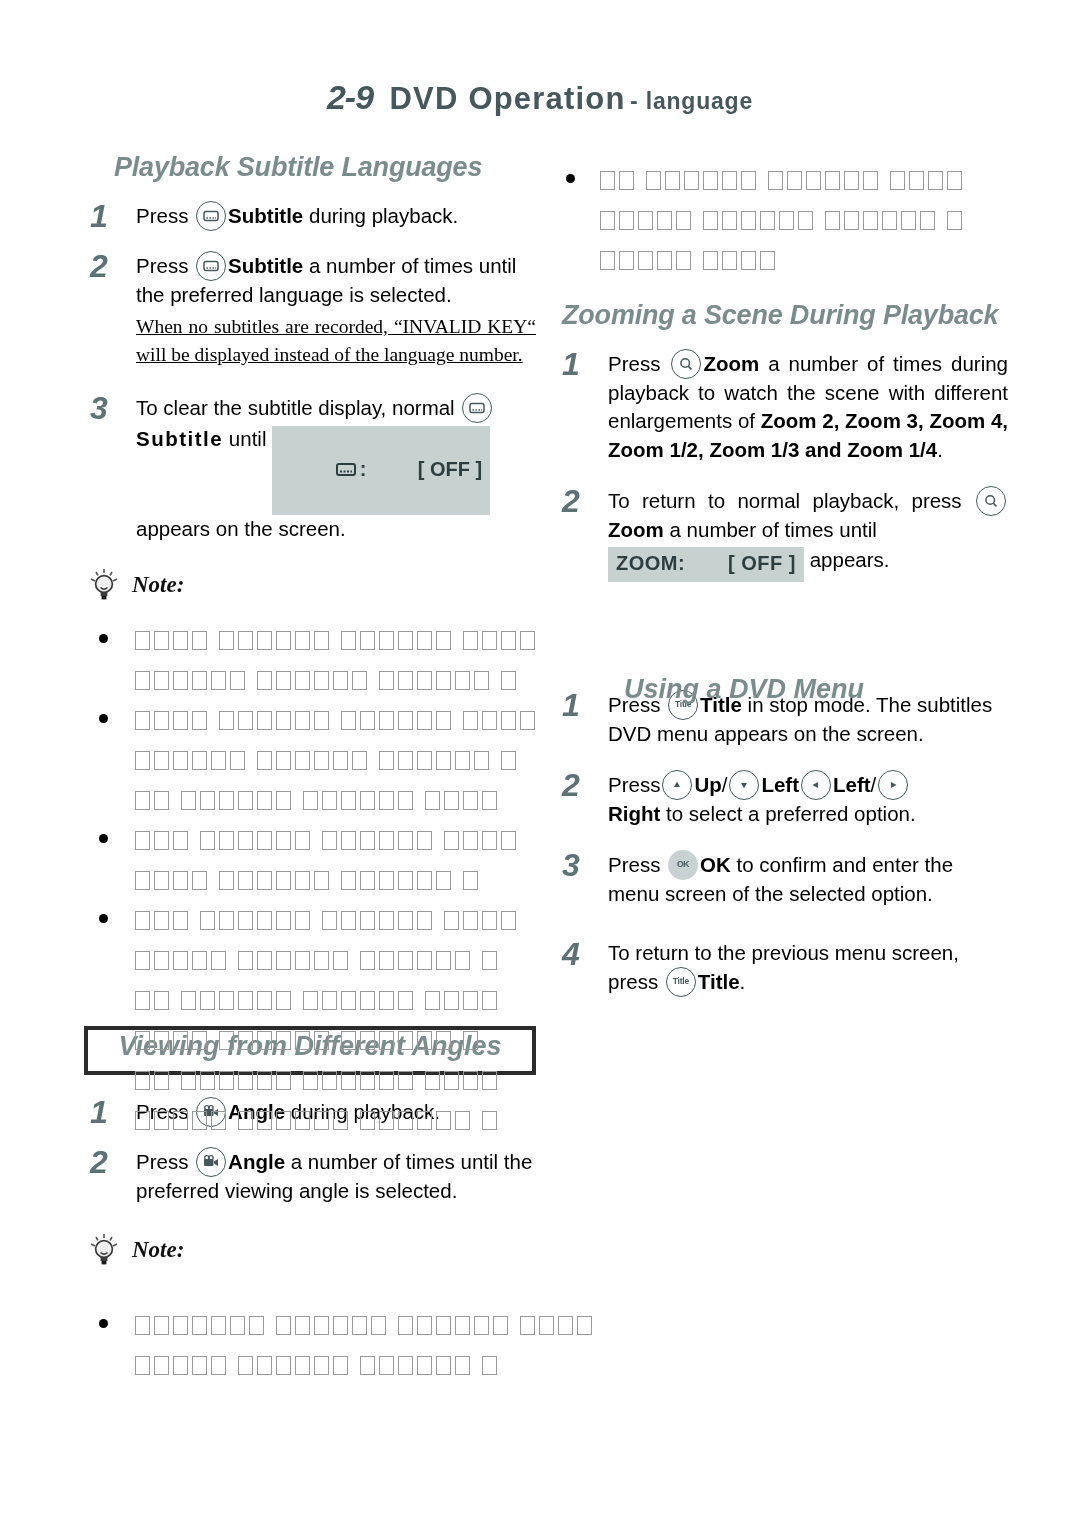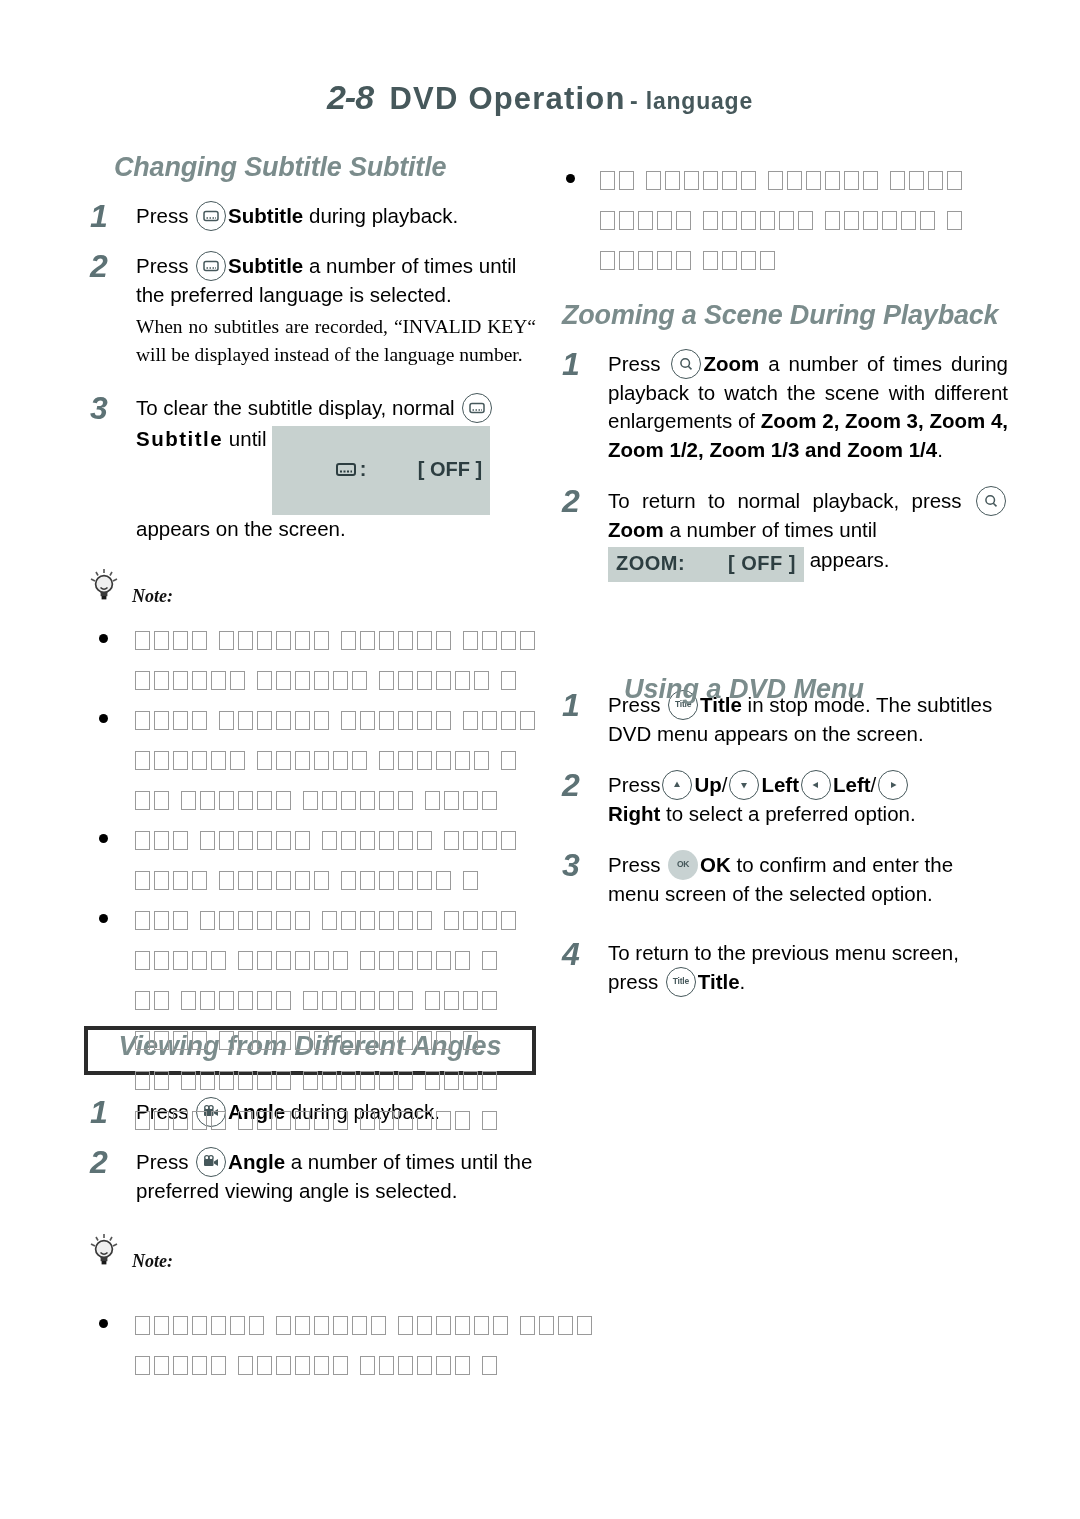--- a/index.html
+++ b/index.html
@@ -113,20 +113,21 @@
   .just { text-align: justify; }
   b { font-weight: bold; }
 
   
   .serif-note {
     font-family: "Liberation Serif", serif;
     font-size: 19.5px;
     line-height: 1.42;
     text-align: justify;
     margin-top: 4px;
+    text-decoration: underline;
   }
 
   
   .key {
     display: inline-block;
     width: 30px; height: 30px;
     border: 1.6px solid #46585b;
     border-radius: 50%;
     vertical-align: -8px;
     position: relative;
@@ -183,25 +184,25 @@
     position: relative;
     height: 36px;
   }
   .note-head .bulb {
     position: absolute;
     left: 0; top: -4px;
   }
   .note-head .lbl {
     position: absolute;
     left: 48px;
-    top: 16px;
+    top: 2px;
     font-family: "Liberation Serif", serif;
     font-weight: bold;
     font-style: italic;
-    font-size: 18px;
+    font-size: 23px;
     color: #111;
   }
 
   
   .tofu-block {
     position: absolute;
     font-family: "Liberation Sans", sans-serif;
     font-size: 21px;
     line-height: 40px;
     color: #7d7d7d;
@@ -224,21 +225,21 @@
     height: 19px;
     border: 1.4px solid #9a9a9a;
     margin: 0 4px -3px 0;
     box-sizing: border-box;
   }
 </style>
 </head>
 <body>
 
 <div class="page-header">
-  <span class="hdr-num">2-8</span>
+  <span class="hdr-num">2-9</span>
   <span class="hdr-main">DVD Operation</span>
   <span class="hdr-cont">- language</span>
 </div>
 
 <div id="tofu-layer">
     <div class="tofu-block" style="left: 600px; top: 160px; width: 470px;"><div style="white-space: nowrap;"><span class="tofu-glyph"></span><span class="tofu-glyph"></span> <span class="tofu-glyph"></span><span class="tofu-glyph"></span><span class="tofu-glyph"></span><span class="tofu-glyph"></span><span class="tofu-glyph"></span><span class="tofu-glyph"></span> <span class="tofu-glyph"></span><span class="tofu-glyph"></span><span class="tofu-glyph"></span><span class="tofu-glyph"></span><span class="tofu-glyph"></span><span class="tofu-glyph"></span> <span class="tofu-glyph"></span><span class="tofu-glyph"></span><span class="tofu-glyph"></span><span class="tofu-glyph"></span></div><div style="white-space: nowrap;"><span class="tofu-glyph"></span><span class="tofu-glyph"></span><span class="tofu-glyph"></span><span class="tofu-glyph"></span><span class="tofu-glyph"></span> <span class="tofu-glyph"></span><span class="tofu-glyph"></span><span class="tofu-glyph"></span><span class="tofu-glyph"></span><span class="tofu-glyph"></span><span class="tofu-glyph"></span> <span class="tofu-glyph"></span><span class="tofu-glyph"></span><span class="tofu-glyph"></span><span class="tofu-glyph"></span><span class="tofu-glyph"></span><span class="tofu-glyph"></span> <span class="tofu-glyph"></span></div><div style="white-space: nowrap;"><span class="tofu-glyph"></span><span class="tofu-glyph"></span><span class="tofu-glyph"></span><span class="tofu-glyph"></span><span class="tofu-glyph"></span> <span class="tofu-glyph"></span><span class="tofu-glyph"></span><span class="tofu-glyph"></span><span class="tofu-glyph"></span></div></div>
     <div class="tofu-bullet" style="left: 566px; top: 174px;"></div>
     <div class="tofu-block" style="left: 135px; top: 620px; width: 900px;"><div style="white-space: nowrap;"><span class="tofu-glyph"></span><span class="tofu-glyph"></span><span class="tofu-glyph"></span><span class="tofu-glyph"></span> <span class="tofu-glyph"></span><span class="tofu-glyph"></span><span class="tofu-glyph"></span><span class="tofu-glyph"></span><span class="tofu-glyph"></span><span class="tofu-glyph"></span> <span class="tofu-glyph"></span><span class="tofu-glyph"></span><span class="tofu-glyph"></span><span class="tofu-glyph"></span><span class="tofu-glyph"></span><span class="tofu-glyph"></span> <span class="tofu-glyph"></span><span class="tofu-glyph"></span><span class="tofu-glyph"></span><span class="tofu-glyph"></span></div><div style="white-space: nowrap;"><span class="tofu-glyph"></span><span class="tofu-glyph"></span><span class="tofu-glyph"></span><span class="tofu-glyph"></span><span class="tofu-glyph"></span><span class="tofu-glyph"></span> <span class="tofu-glyph"></span><span class="tofu-glyph"></span><span class="tofu-glyph"></span><span class="tofu-glyph"></span><span class="tofu-glyph"></span><span class="tofu-glyph"></span> <span class="tofu-glyph"></span><span class="tofu-glyph"></span><span class="tofu-glyph"></span><span class="tofu-glyph"></span><span class="tofu-glyph"></span><span class="tofu-glyph"></span> <span class="tofu-glyph"></span></div></div>
     <div class="tofu-bullet" style="left: 99px; top: 634px;"></div>
     <div class="tofu-block" style="left: 135px; top: 700px; width: 900px;"><div style="white-space: nowrap;"><span class="tofu-glyph"></span><span class="tofu-glyph"></span><span class="tofu-glyph"></span><span class="tofu-glyph"></span> <span class="tofu-glyph"></span><span class="tofu-glyph"></span><span class="tofu-glyph"></span><span class="tofu-glyph"></span><span class="tofu-glyph"></span><span class="tofu-glyph"></span> <span class="tofu-glyph"></span><span class="tofu-glyph"></span><span class="tofu-glyph"></span><span class="tofu-glyph"></span><span class="tofu-glyph"></span><span class="tofu-glyph"></span> <span class="tofu-glyph"></span><span class="tofu-glyph"></span><span class="tofu-glyph"></span><span class="tofu-glyph"></span></div><div style="white-space: nowrap;"><span class="tofu-glyph"></span><span class="tofu-glyph"></span><span class="tofu-glyph"></span><span class="tofu-glyph"></span><span class="tofu-glyph"></span><span class="tofu-glyph"></span> <span class="tofu-glyph"></span><span class="tofu-glyph"></span><span class="tofu-glyph"></span><span class="tofu-glyph"></span><span class="tofu-glyph"></span><span class="tofu-glyph"></span> <span class="tofu-glyph"></span><span class="tofu-glyph"></span><span class="tofu-glyph"></span><span class="tofu-glyph"></span><span class="tofu-glyph"></span><span class="tofu-glyph"></span> <span class="tofu-glyph"></span></div><div style="white-space: nowrap;"><span class="tofu-glyph"></span><span class="tofu-glyph"></span> <span class="tofu-glyph"></span><span class="tofu-glyph"></span><span class="tofu-glyph"></span><span class="tofu-glyph"></span><span class="tofu-glyph"></span><span class="tofu-glyph"></span> <span class="tofu-glyph"></span><span class="tofu-glyph"></span><span class="tofu-glyph"></span><span class="tofu-glyph"></span><span class="tofu-glyph"></span><span class="tofu-glyph"></span> <span class="tofu-glyph"></span><span class="tofu-glyph"></span><span class="tofu-glyph"></span><span class="tofu-glyph"></span></div></div>
@@ -246,21 +247,21 @@
     <div class="tofu-block" style="left: 135px; top: 820px; width: 900px;"><div style="white-space: nowrap;"><span class="tofu-glyph"></span><span class="tofu-glyph"></span><span class="tofu-glyph"></span> <span class="tofu-glyph"></span><span class="tofu-glyph"></span><span class="tofu-glyph"></span><span class="tofu-glyph"></span><span class="tofu-glyph"></span><span class="tofu-glyph"></span> <span class="tofu-glyph"></span><span class="tofu-glyph"></span><span class="tofu-glyph"></span><span class="tofu-glyph"></span><span class="tofu-glyph"></span><span class="tofu-glyph"></span> <span class="tofu-glyph"></span><span class="tofu-glyph"></span><span class="tofu-glyph"></span><span class="tofu-glyph"></span></div><div style="white-space: nowrap;"><span class="tofu-glyph"></span><span class="tofu-glyph"></span><span class="tofu-glyph"></span><span class="tofu-glyph"></span> <span class="tofu-glyph"></span><span class="tofu-glyph"></span><span class="tofu-glyph"></span><span class="tofu-glyph"></span><span class="tofu-glyph"></span><span class="tofu-glyph"></span> <span class="tofu-glyph"></span><span class="tofu-glyph"></span><span class="tofu-glyph"></span><span class="tofu-glyph"></span><span class="tofu-glyph"></span><span class="tofu-glyph"></span> <span class="tofu-glyph"></span></div></div>
     <div class="tofu-bullet" style="left: 99px; top: 834px;"></div>
     <div class="tofu-block" style="left: 135px; top: 900px; width: 900px;"><div style="white-space: nowrap;"><span class="tofu-glyph"></span><span class="tofu-glyph"></span><span class="tofu-glyph"></span> <span class="tofu-glyph"></span><span class="tofu-glyph"></span><span class="tofu-glyph"></span><span class="tofu-glyph"></span><span class="tofu-glyph"></span><span class="tofu-glyph"></span> <span class="tofu-glyph"></span><span class="tofu-glyph"></span><span class="tofu-glyph"></span><span class="tofu-glyph"></span><span class="tofu-glyph"></span><span class="tofu-glyph"></span> <span class="tofu-glyph"></span><span class="tofu-glyph"></span><span class="tofu-glyph"></span><span class="tofu-glyph"></span></div><div style="white-space: nowrap;"><span class="tofu-glyph"></span><span class="tofu-glyph"></span><span class="tofu-glyph"></span><span class="tofu-glyph"></span><span class="tofu-glyph"></span> <span class="tofu-glyph"></span><span class="tofu-glyph"></span><span class="tofu-glyph"></span><span class="tofu-glyph"></span><span class="tofu-glyph"></span><span class="tofu-glyph"></span> <span class="tofu-glyph"></span><span class="tofu-glyph"></span><span class="tofu-glyph"></span><span class="tofu-glyph"></span><span class="tofu-glyph"></span><span class="tofu-glyph"></span> <span class="tofu-glyph"></span></div><div style="white-space: nowrap;"><span class="tofu-glyph"></span><span class="tofu-glyph"></span> <span class="tofu-glyph"></span><span class="tofu-glyph"></span><span class="tofu-glyph"></span><span class="tofu-glyph"></span><span class="tofu-glyph"></span><span class="tofu-glyph"></span> <span class="tofu-glyph"></span><span class="tofu-glyph"></span><span class="tofu-glyph"></span><span class="tofu-glyph"></span><span class="tofu-glyph"></span><span class="tofu-glyph"></span> <span class="tofu-glyph"></span><span class="tofu-glyph"></span><span class="tofu-glyph"></span><span class="tofu-glyph"></span></div><div style="white-space: nowrap;"><span class="tofu-glyph"></span><span class="tofu-glyph"></span><span class="tofu-glyph"></span><span class="tofu-glyph"></span> <span class="tofu-glyph"></span><span class="tofu-glyph"></span><span class="tofu-glyph"></span><span class="tofu-glyph"></span><span class="tofu-glyph"></span><span class="tofu-glyph"></span> <span class="tofu-glyph"></span><span class="tofu-glyph"></span><span class="tofu-glyph"></span><span class="tofu-glyph"></span><span class="tofu-glyph"></span><span class="tofu-glyph"></span> <span class="tofu-glyph"></span></div><div style="white-space: nowrap;"><span class="tofu-glyph"></span><span class="tofu-glyph"></span> <span class="tofu-glyph"></span><span class="tofu-glyph"></span><span class="tofu-glyph"></span><span class="tofu-glyph"></span><span class="tofu-glyph"></span><span class="tofu-glyph"></span> <span class="tofu-glyph"></span><span class="tofu-glyph"></span><span class="tofu-glyph"></span><span class="tofu-glyph"></span><span class="tofu-glyph"></span><span class="tofu-glyph"></span> <span class="tofu-glyph"></span><span class="tofu-glyph"></span><span class="tofu-glyph"></span><span class="tofu-glyph"></span></div><div style="white-space: nowrap;"><span class="tofu-glyph"></span><span class="tofu-glyph"></span><span class="tofu-glyph"></span><span class="tofu-glyph"></span><span class="tofu-glyph"></span> <span class="tofu-glyph"></span><span class="tofu-glyph"></span><span class="tofu-glyph"></span><span class="tofu-glyph"></span><span class="tofu-glyph"></span><span class="tofu-glyph"></span> <span class="tofu-glyph"></span><span class="tofu-glyph"></span><span class="tofu-glyph"></span><span class="tofu-glyph"></span><span class="tofu-glyph"></span><span class="tofu-glyph"></span> <span class="tofu-glyph"></span></div></div>
     <div class="tofu-bullet" style="left: 99px; top: 914px;"></div>
     <div class="tofu-block" style="left: 135px; top: 1305px; width: 900px;"><div style="white-space: nowrap;"><span class="tofu-glyph"></span><span class="tofu-glyph"></span><span class="tofu-glyph"></span><span class="tofu-glyph"></span><span class="tofu-glyph"></span><span class="tofu-glyph"></span><span class="tofu-glyph"></span> <span class="tofu-glyph"></span><span class="tofu-glyph"></span><span class="tofu-glyph"></span><span class="tofu-glyph"></span><span class="tofu-glyph"></span><span class="tofu-glyph"></span> <span class="tofu-glyph"></span><span class="tofu-glyph"></span><span class="tofu-glyph"></span><span class="tofu-glyph"></span><span class="tofu-glyph"></span><span class="tofu-glyph"></span> <span class="tofu-glyph"></span><span class="tofu-glyph"></span><span class="tofu-glyph"></span><span class="tofu-glyph"></span></div><div style="white-space: nowrap;"><span class="tofu-glyph"></span><span class="tofu-glyph"></span><span class="tofu-glyph"></span><span class="tofu-glyph"></span><span class="tofu-glyph"></span> <span class="tofu-glyph"></span><span class="tofu-glyph"></span><span class="tofu-glyph"></span><span class="tofu-glyph"></span><span class="tofu-glyph"></span><span class="tofu-glyph"></span> <span class="tofu-glyph"></span><span class="tofu-glyph"></span><span class="tofu-glyph"></span><span class="tofu-glyph"></span><span class="tofu-glyph"></span><span class="tofu-glyph"></span> <span class="tofu-glyph"></span></div></div>
     <div class="tofu-bullet" style="left: 99px; top: 1319px;"></div>
   </div>
 
 <div class="col-left">
 
-  <div class="sec-head">Changing Subtitle Subtitle</div>
+  <div class="sec-head">Playback Subtitle Languages</div>
 
   <div class="step">
     <span class="num">1</span>
     <span>Press</span>
     <span class="key">
       <svg width="28" height="28" viewBox="0 0 28 28">
         <rect x="7" y="9.5" width="14" height="9" rx="2" ry="2" fill="none" stroke="#46585b" stroke-width="1.5"></rect>
         <line x1="9.5" y1="16" x2="11" y2="16" stroke="#46585b" stroke-width="1.5"></line>
         <line x1="12.5" y1="16" x2="14" y2="16" stroke="#46585b" stroke-width="1.5"></line>
         <line x1="15.5" y1="16" x2="17" y2="16" stroke="#46585b" stroke-width="1.5"></line>

